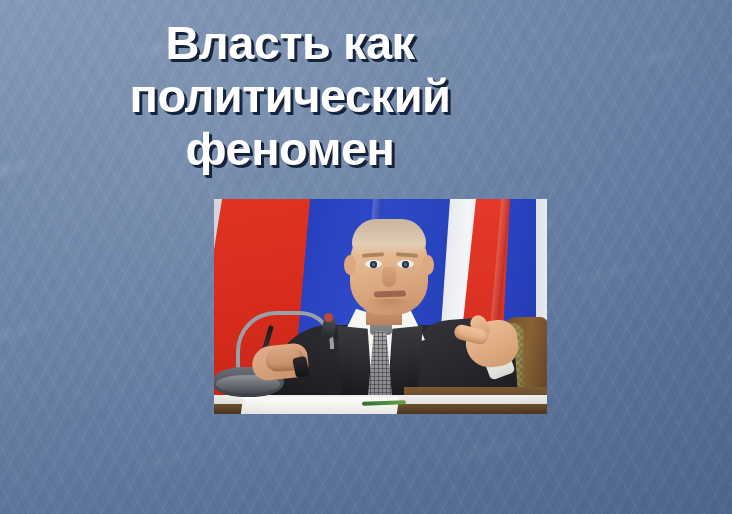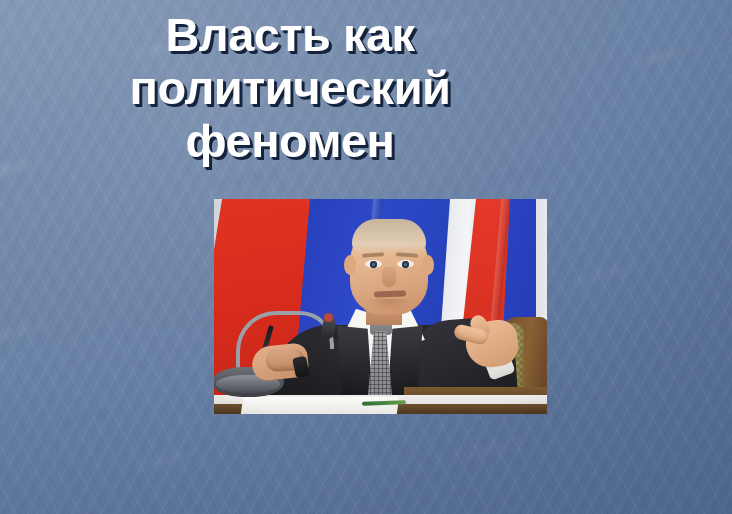--- a/index.html
+++ b/index.html
@@ -79,21 +79,21 @@
     position: absolute;
     inset: 0;
     background: radial-gradient(ellipse 110% 110% at 30% 18%,
                 rgba(255,255,255,.10), rgba(255,255,255,0) 55%,
                 rgba(25,45,75,.16) 100%);
   }
 
   
   .title {
     position: absolute;
-    top: 8px;
+    top: 16px;
     left: 0;
     width: 580px;
     text-align: center;
     color: #ffffff;
     font-weight: bold;
     font-size: 47px;
     line-height: 53px;
     letter-spacing: -0.5px;
     text-shadow: 3px 3px 0 #16233c, 2px 2px 1px #1d2c48;
     white-space: pre-line;

